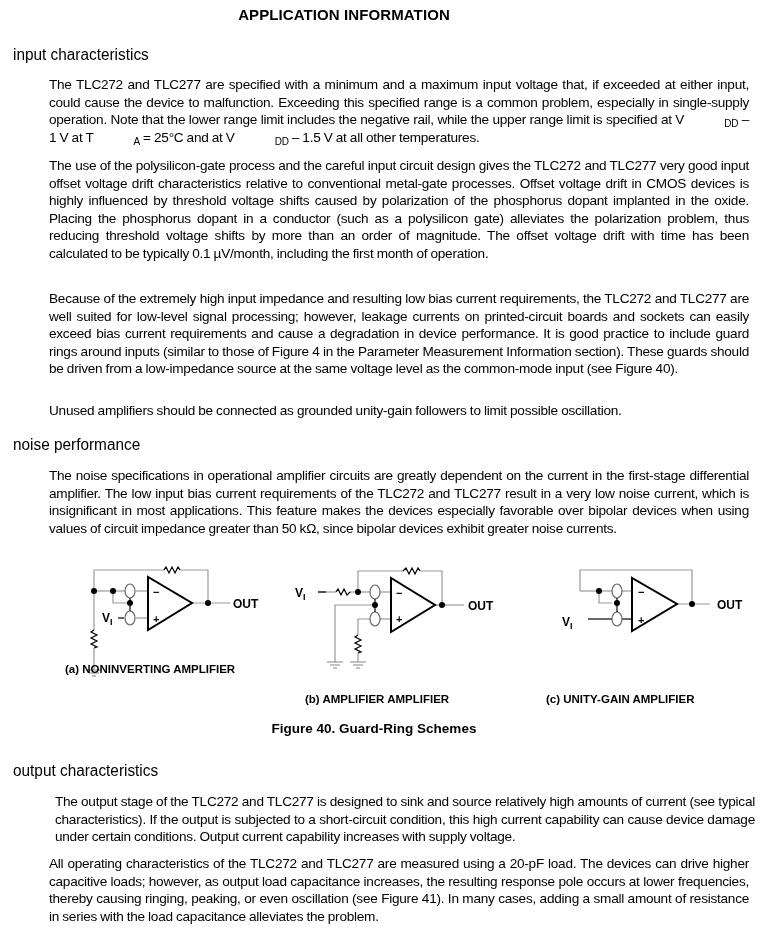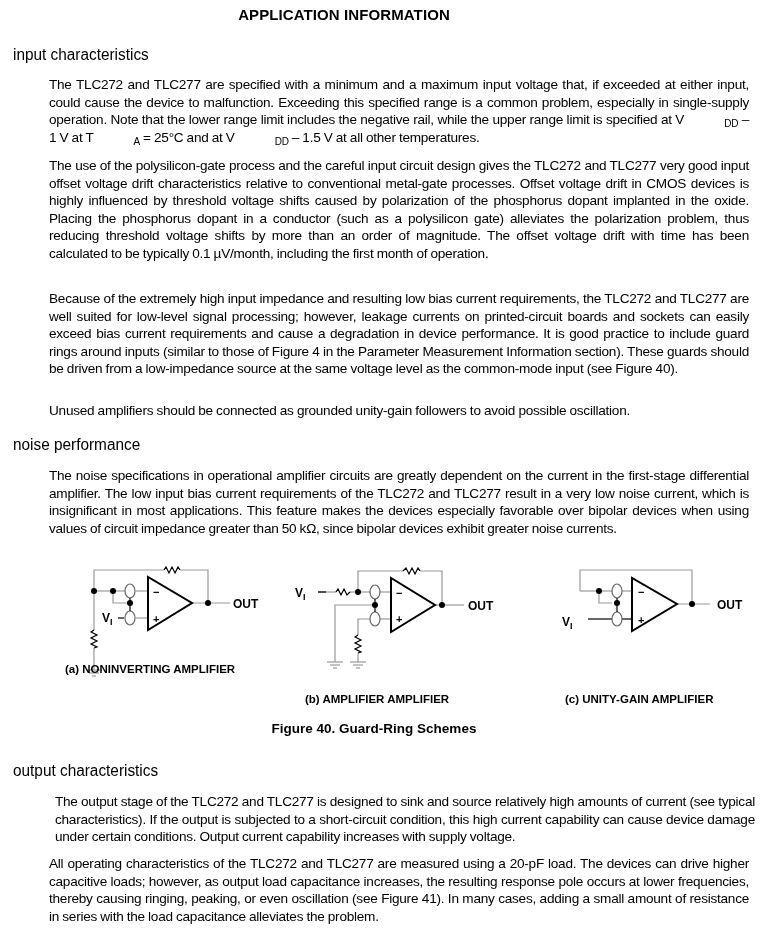--- a/index.html
+++ b/index.html
@@ -37,21 +37,21 @@
 <div class="page-title">APPLICATION INFORMATION</div>
 
 <div class="section-heading" style="top:46px;">input characteristics</div>
 
 <div class="para" style="top:76px;"><span>The TLC272 and TLC277 are specified with a minimum and a maximum input voltage that, if exceeded at either input, could cause the device to malfunction. Exceeding this specified range is a common problem, especially in single-supply operation. Note that the lower range limit includes the negative rail, while the upper range limit is specified at V</span><sub>DD</sub><span> – 1 V at T</span><sub>A</sub><span> = 25°C and at V</span><sub>DD</sub><span> – 1.5 V at all other temperatures.</span></div>
 
 <div class="para" style="top:157px;">The use of the polysilicon-gate process and the careful input circuit design gives the TLC272 and TLC277 very good input offset voltage drift characteristics relative to conventional metal-gate processes. Offset voltage drift in CMOS devices is highly influenced by threshold voltage shifts caused by polarization of the phosphorus dopant implanted in the oxide. Placing the phosphorus dopant in a conductor (such as a polysilicon gate) alleviates the polarization problem, thus reducing threshold voltage shifts by more than an order of magnitude. The offset voltage drift with time has been calculated to be typically 0.1 µV/month, including the first month of operation.</div>
 
 <div class="para" style="top:290px;">Because of the extremely high input impedance and resulting low bias current requirements, the TLC272 and TLC277 are well suited for low-level signal processing; however, leakage currents on printed-circuit boards and sockets can easily exceed bias current requirements and cause a degradation in device performance. It is good practice to include guard rings around inputs (similar to those of Figure 4 in the Parameter Measurement Information section). These guards should be driven from a low-impedance source at the same voltage level as the common-mode input (see Figure 40).</div>
 
-<div class="para" style="top:402px;">Unused amplifiers should be connected as grounded unity-gain followers to avoid possible oscillation.</div>
+<div class="para" style="top:402px;">Unused amplifiers should be connected as grounded unity-gain followers to limit possible oscillation.</div>
 
 <div class="section-heading" style="top:436px;">noise performance</div>
 
 <div class="para" style="top:467px;">The noise specifications in operational amplifier circuits are greatly dependent on the current in the first-stage differential amplifier. The low input bias current requirements of the TLC272 and TLC277 result in a very low noise current, which is insignificant in most applications. This feature makes the devices especially favorable over bipolar devices when using values of circuit impedance greater than 50 kΩ, since bipolar devices exhibit greater noise currents.</div>
 
 <svg class="circuit" style="left:40px; top:560px;" width="240" height="130" viewBox="0 0 240 130">
   <g stroke="#999" stroke-width="1.2" fill="none">
 
     <polyline points="54,10 124,10"></polyline>
     <polyline points="140,10 168,10 168,43"></polyline>
@@ -161,21 +161,21 @@
   </g>
   <text x="118" y="36" font-size="11">−</text>
   <text x="118" y="64" font-size="11">+</text>
   <text x="42" y="66" font-size="12">V</text>
   <text x="50" y="69" font-size="9">I</text>
   <text x="197" y="49" font-size="12">OUT</text>
 </svg>
 
 <div class="fig-caption" style="left:65px; top:663px;">(a) NONINVERTING AMPLIFIER</div>
 <div class="fig-caption" style="left:305px; top:693px;">(b) AMPLIFIER AMPLIFIER</div>
-<div class="fig-caption" style="left:565px; top:693px;">(c) UNITY-GAIN AMPLIFIER</div>
+<div class="fig-caption" style="left:546px; top:693px;">(c) UNITY-GAIN AMPLIFIER</div>
 
 <div class="figure-title">Figure 40. Guard-Ring Schemes</div>
 
 <div class="section-heading" style="top:762px;">output characteristics</div>
 
 <div class="para" style="top:793px;margin-left:6px;">The output stage of the TLC272 and TLC277 is designed to sink and source relatively high amounts of current (see typical characteristics). If the output is subjected to a short-circuit condition, this high current capability can cause device damage under certain conditions. Output current capability increases with supply voltage.</div>
 
 <div class="para" style="top:855px;">All operating characteristics of the TLC272 and TLC277 are measured using a 20-pF load. The devices can drive higher capacitive loads; however, as output load capacitance increases, the resulting response pole occurs at lower frequencies, thereby causing ringing, peaking, or even oscillation (see Figure 41). In many cases, adding a small amount of resistance in series with the load capacitance alleviates the problem.</div>
 
 </body></html>

